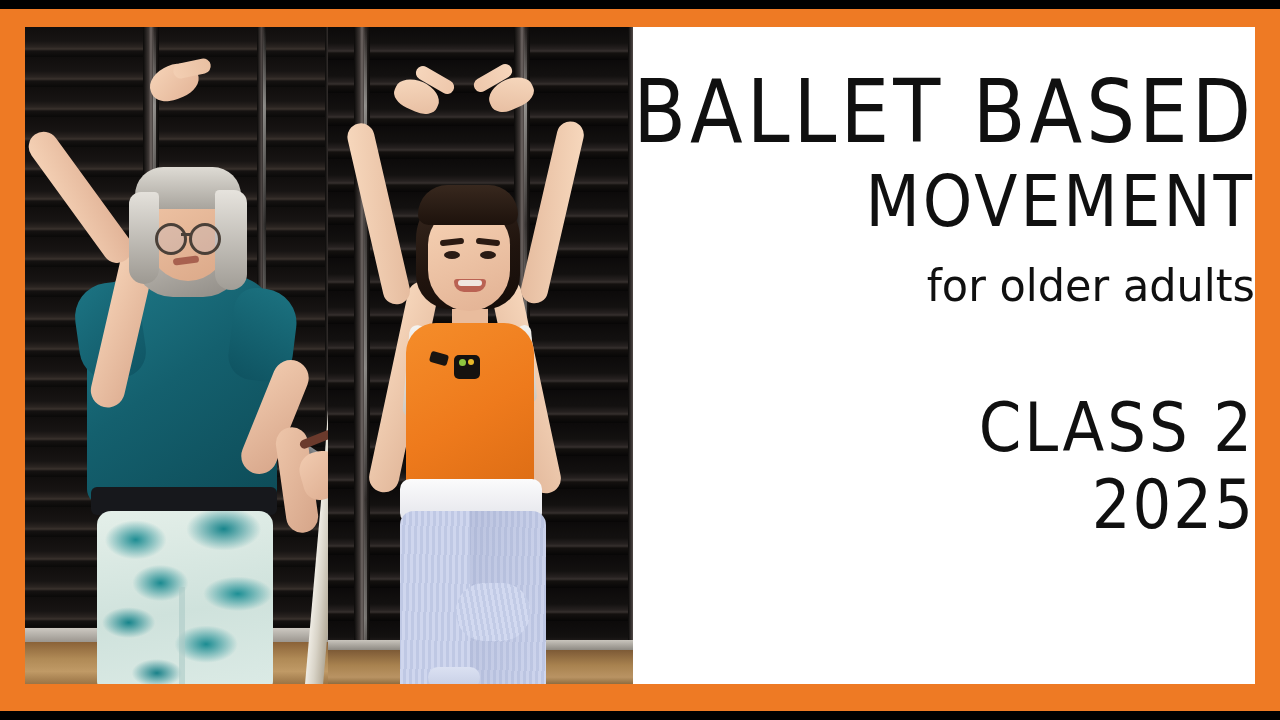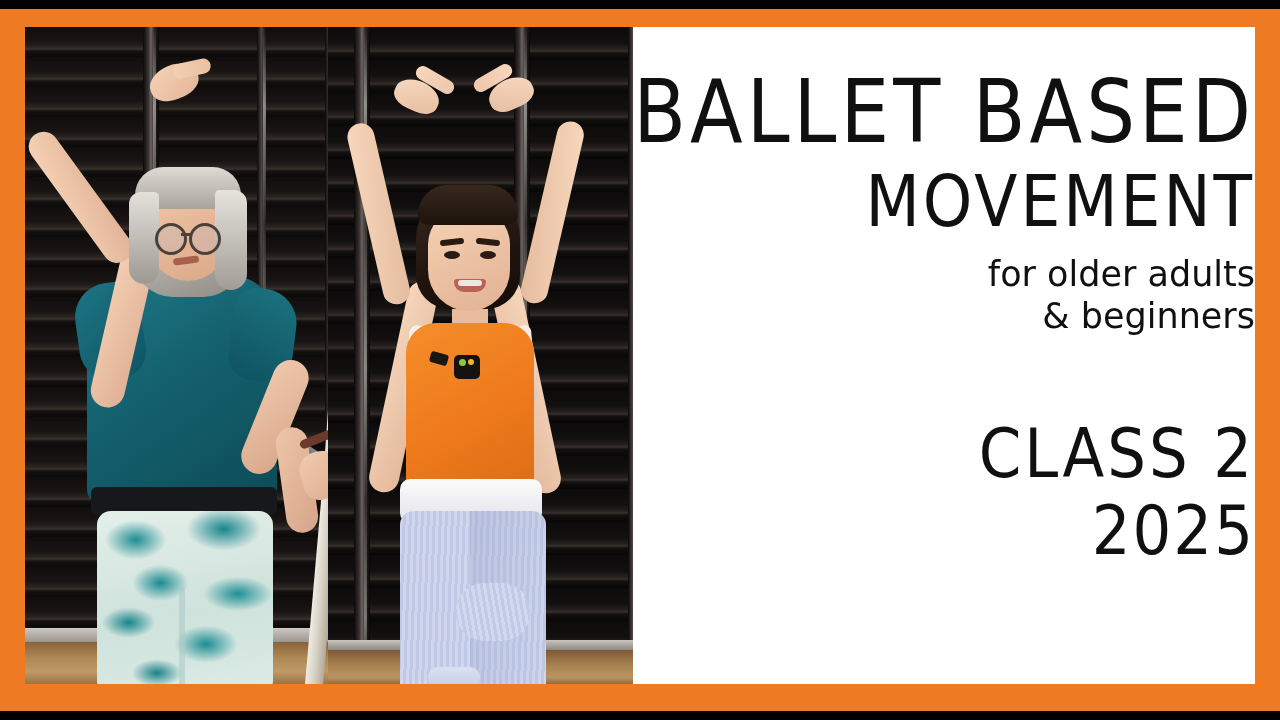--- a/index.html
+++ b/index.html
@@ -175,21 +175,21 @@
     background:repeating-linear-gradient(80deg,#d2d9f0 0px,#d2d9f0 3px,#c2cbe6 3px,#c2cbe6 6px);}
   .R-foot{left:100px;top:640px;width:52px;height:24px;border-radius:10px 10px 14px 14px;
     background:linear-gradient(180deg,#dbe1f2,#c3cbe3);}
 
   
   .panel{position:relative;flex:1;background:#fff;display:flex;flex-direction:column;align-items:flex-end;}
   .tx{font-family:"DejaVu Sans",sans-serif;color:#101010;text-align:center;white-space:nowrap;
       font-weight:400;}
   .t-title1{font-size:77px;letter-spacing:4px;line-height:1;margin-top:46px;transform:scaleY(1.14);transform-origin:50% 50%;}
   .t-title2{font-size:63px;letter-spacing:3px;line-height:1;margin-top:20px;transform:scaleY(1.12);transform-origin:50% 50%;}
-  .t-sub1{font-size:35px;letter-spacing:0px;line-height:1;margin-top:24px;transform:scaleY(1.02);}
+  .t-sub1{font-size:43px;letter-spacing:0px;line-height:1;margin-top:32px;transform:scaleY(1.02);}
   .t-sub2{font-size:35px;letter-spacing:0px;line-height:1;margin-top:7px;transform:scaleY(1.02);}
   .t-class{font-size:61px;letter-spacing:3px;line-height:1;margin-top:88px;transform:scaleY(1.12);}
   .t-year{font-size:61px;letter-spacing:2px;line-height:1;margin-top:16px;transform:scaleY(1.12);}
 </style>
 </head>
 <body>
 
 <div id="stage">
 
   <div class="frame"></div>
@@ -286,19 +286,18 @@
         </div>
         <div class="fig R-knee"></div>
         <div class="fig R-foot"></div>
       </div>
     </div>
 
     <div class="panel">
       <div class="tx t-title1">BALLET BASED</div>
       <div class="tx t-title2">MOVEMENT</div>
       <div class="tx t-sub1">for older adults</div>
-      <div class="tx t-sub2">&amp; beginners</div>
       <div class="tx t-class">CLASS 2</div>
       <div class="tx t-year">2025</div>
     </div>
 
   </div>
 </div>
 
 </body></html>

